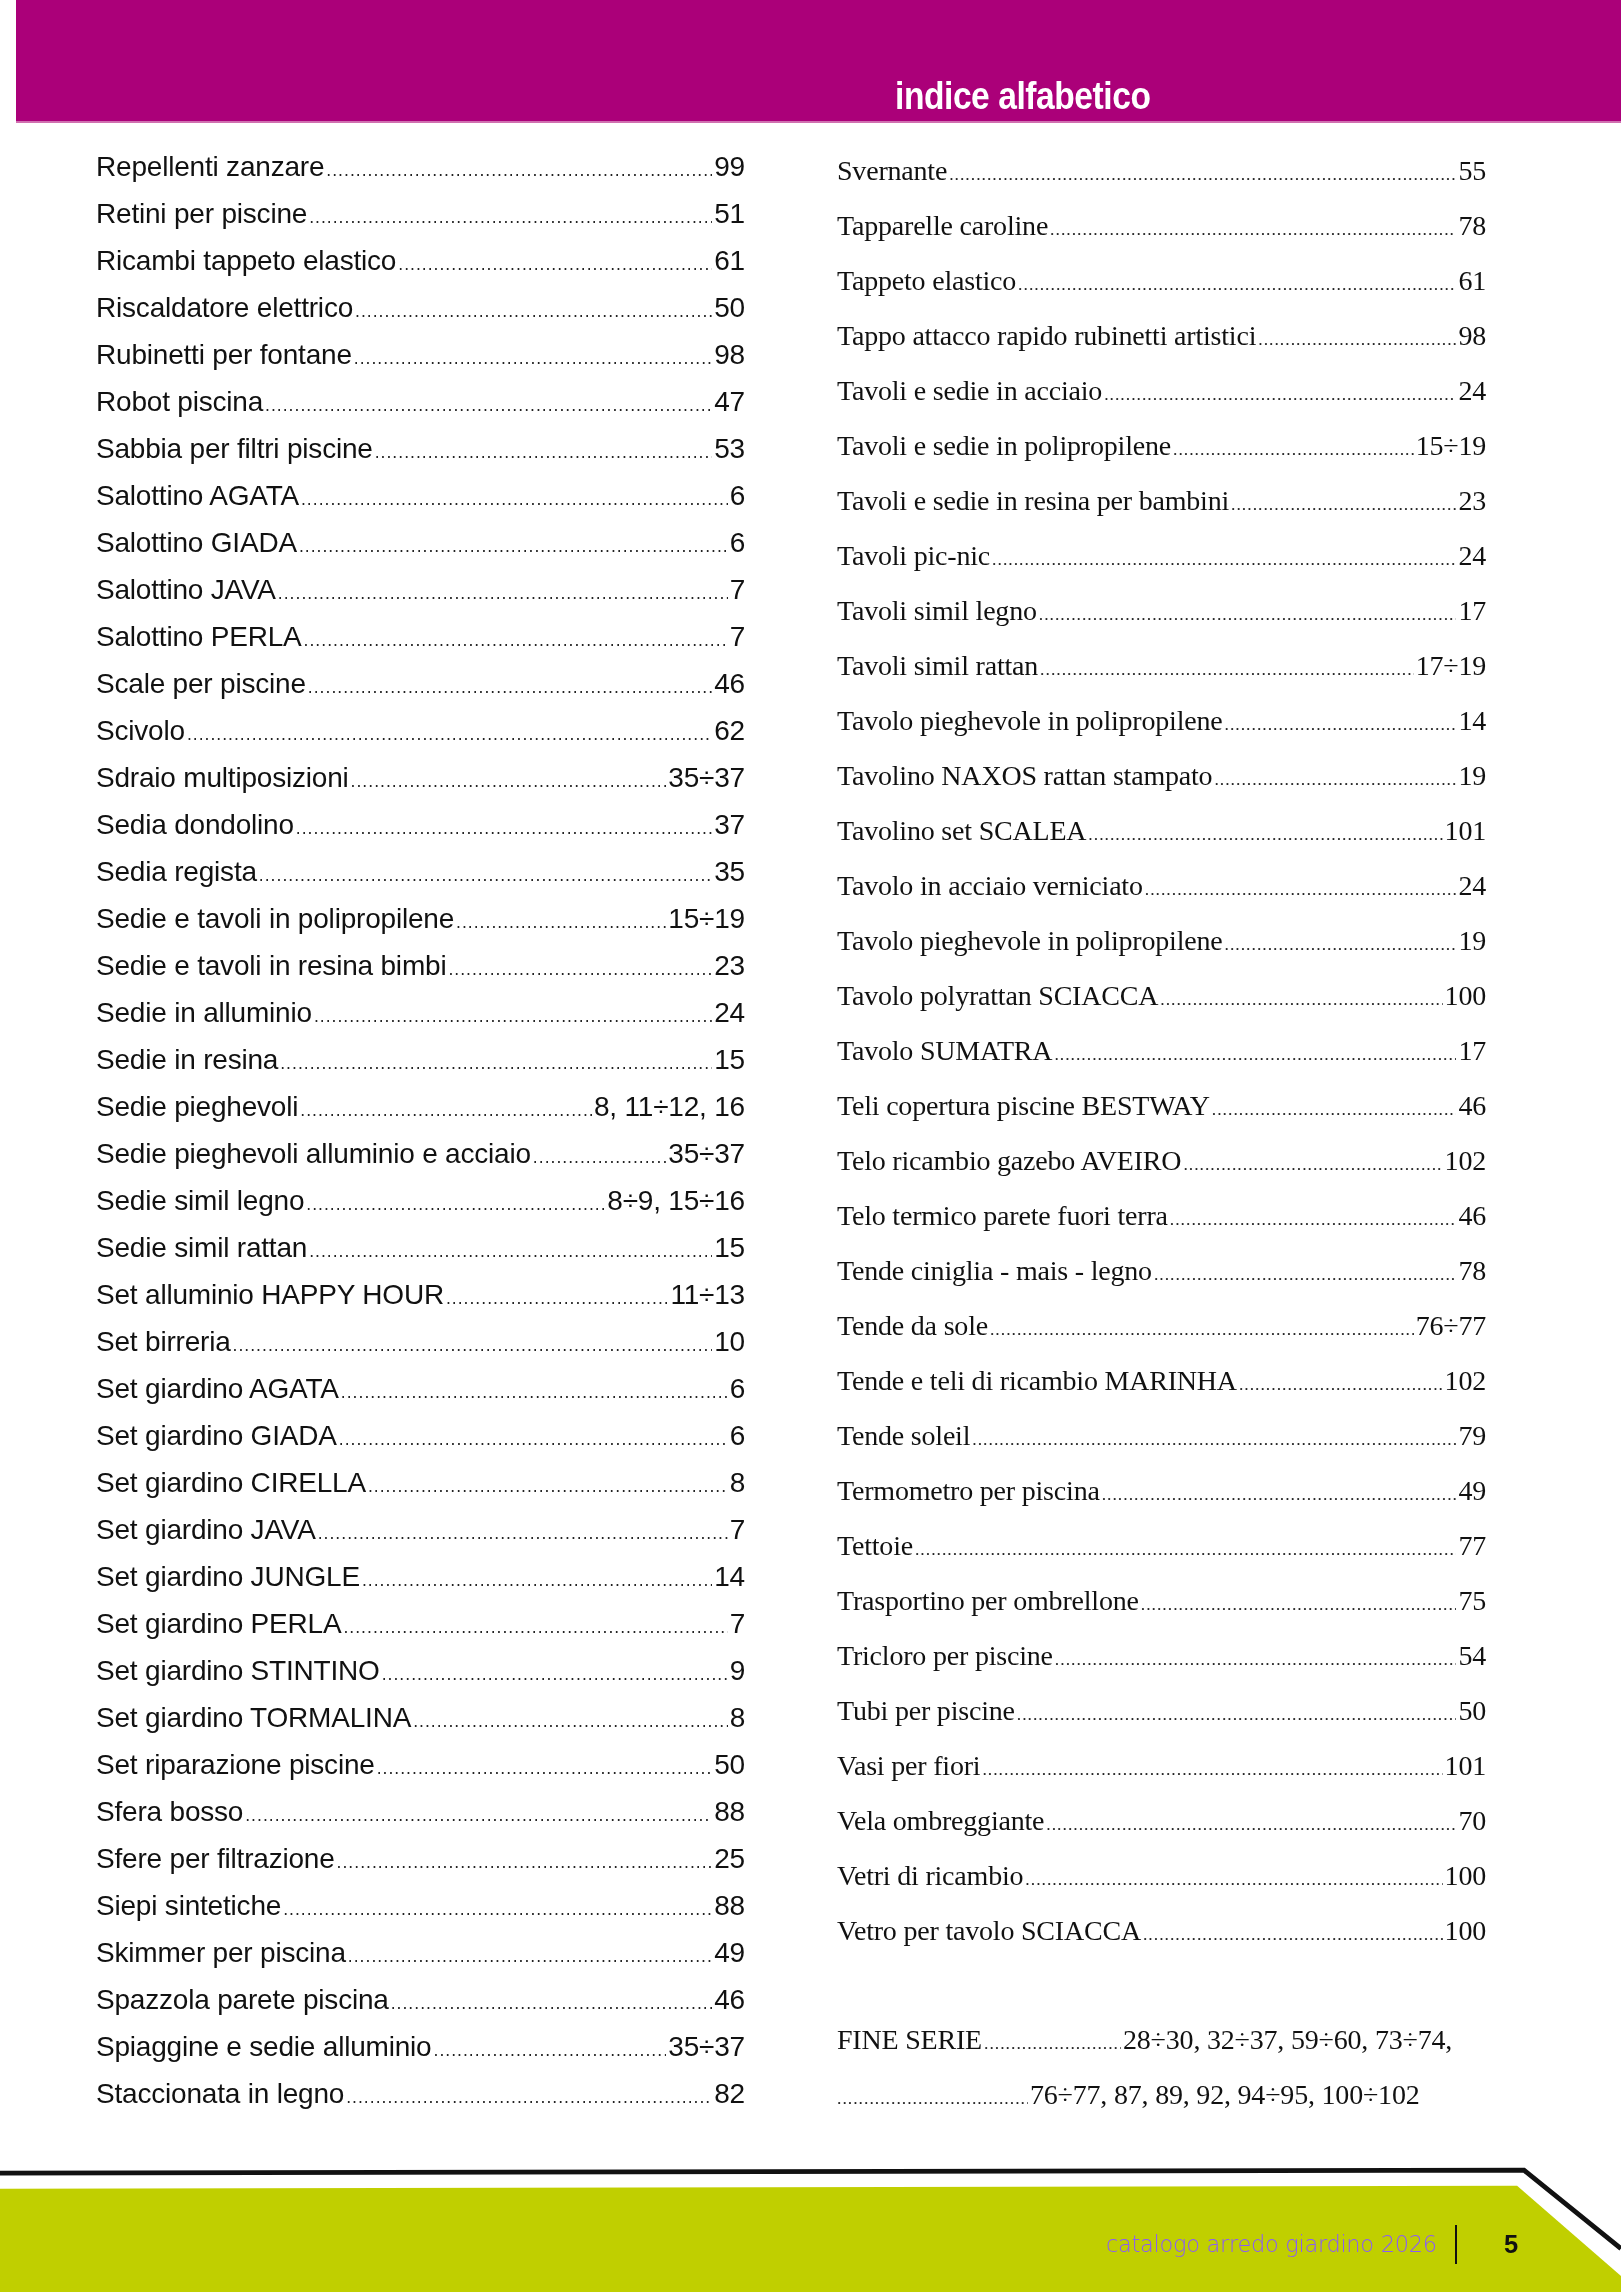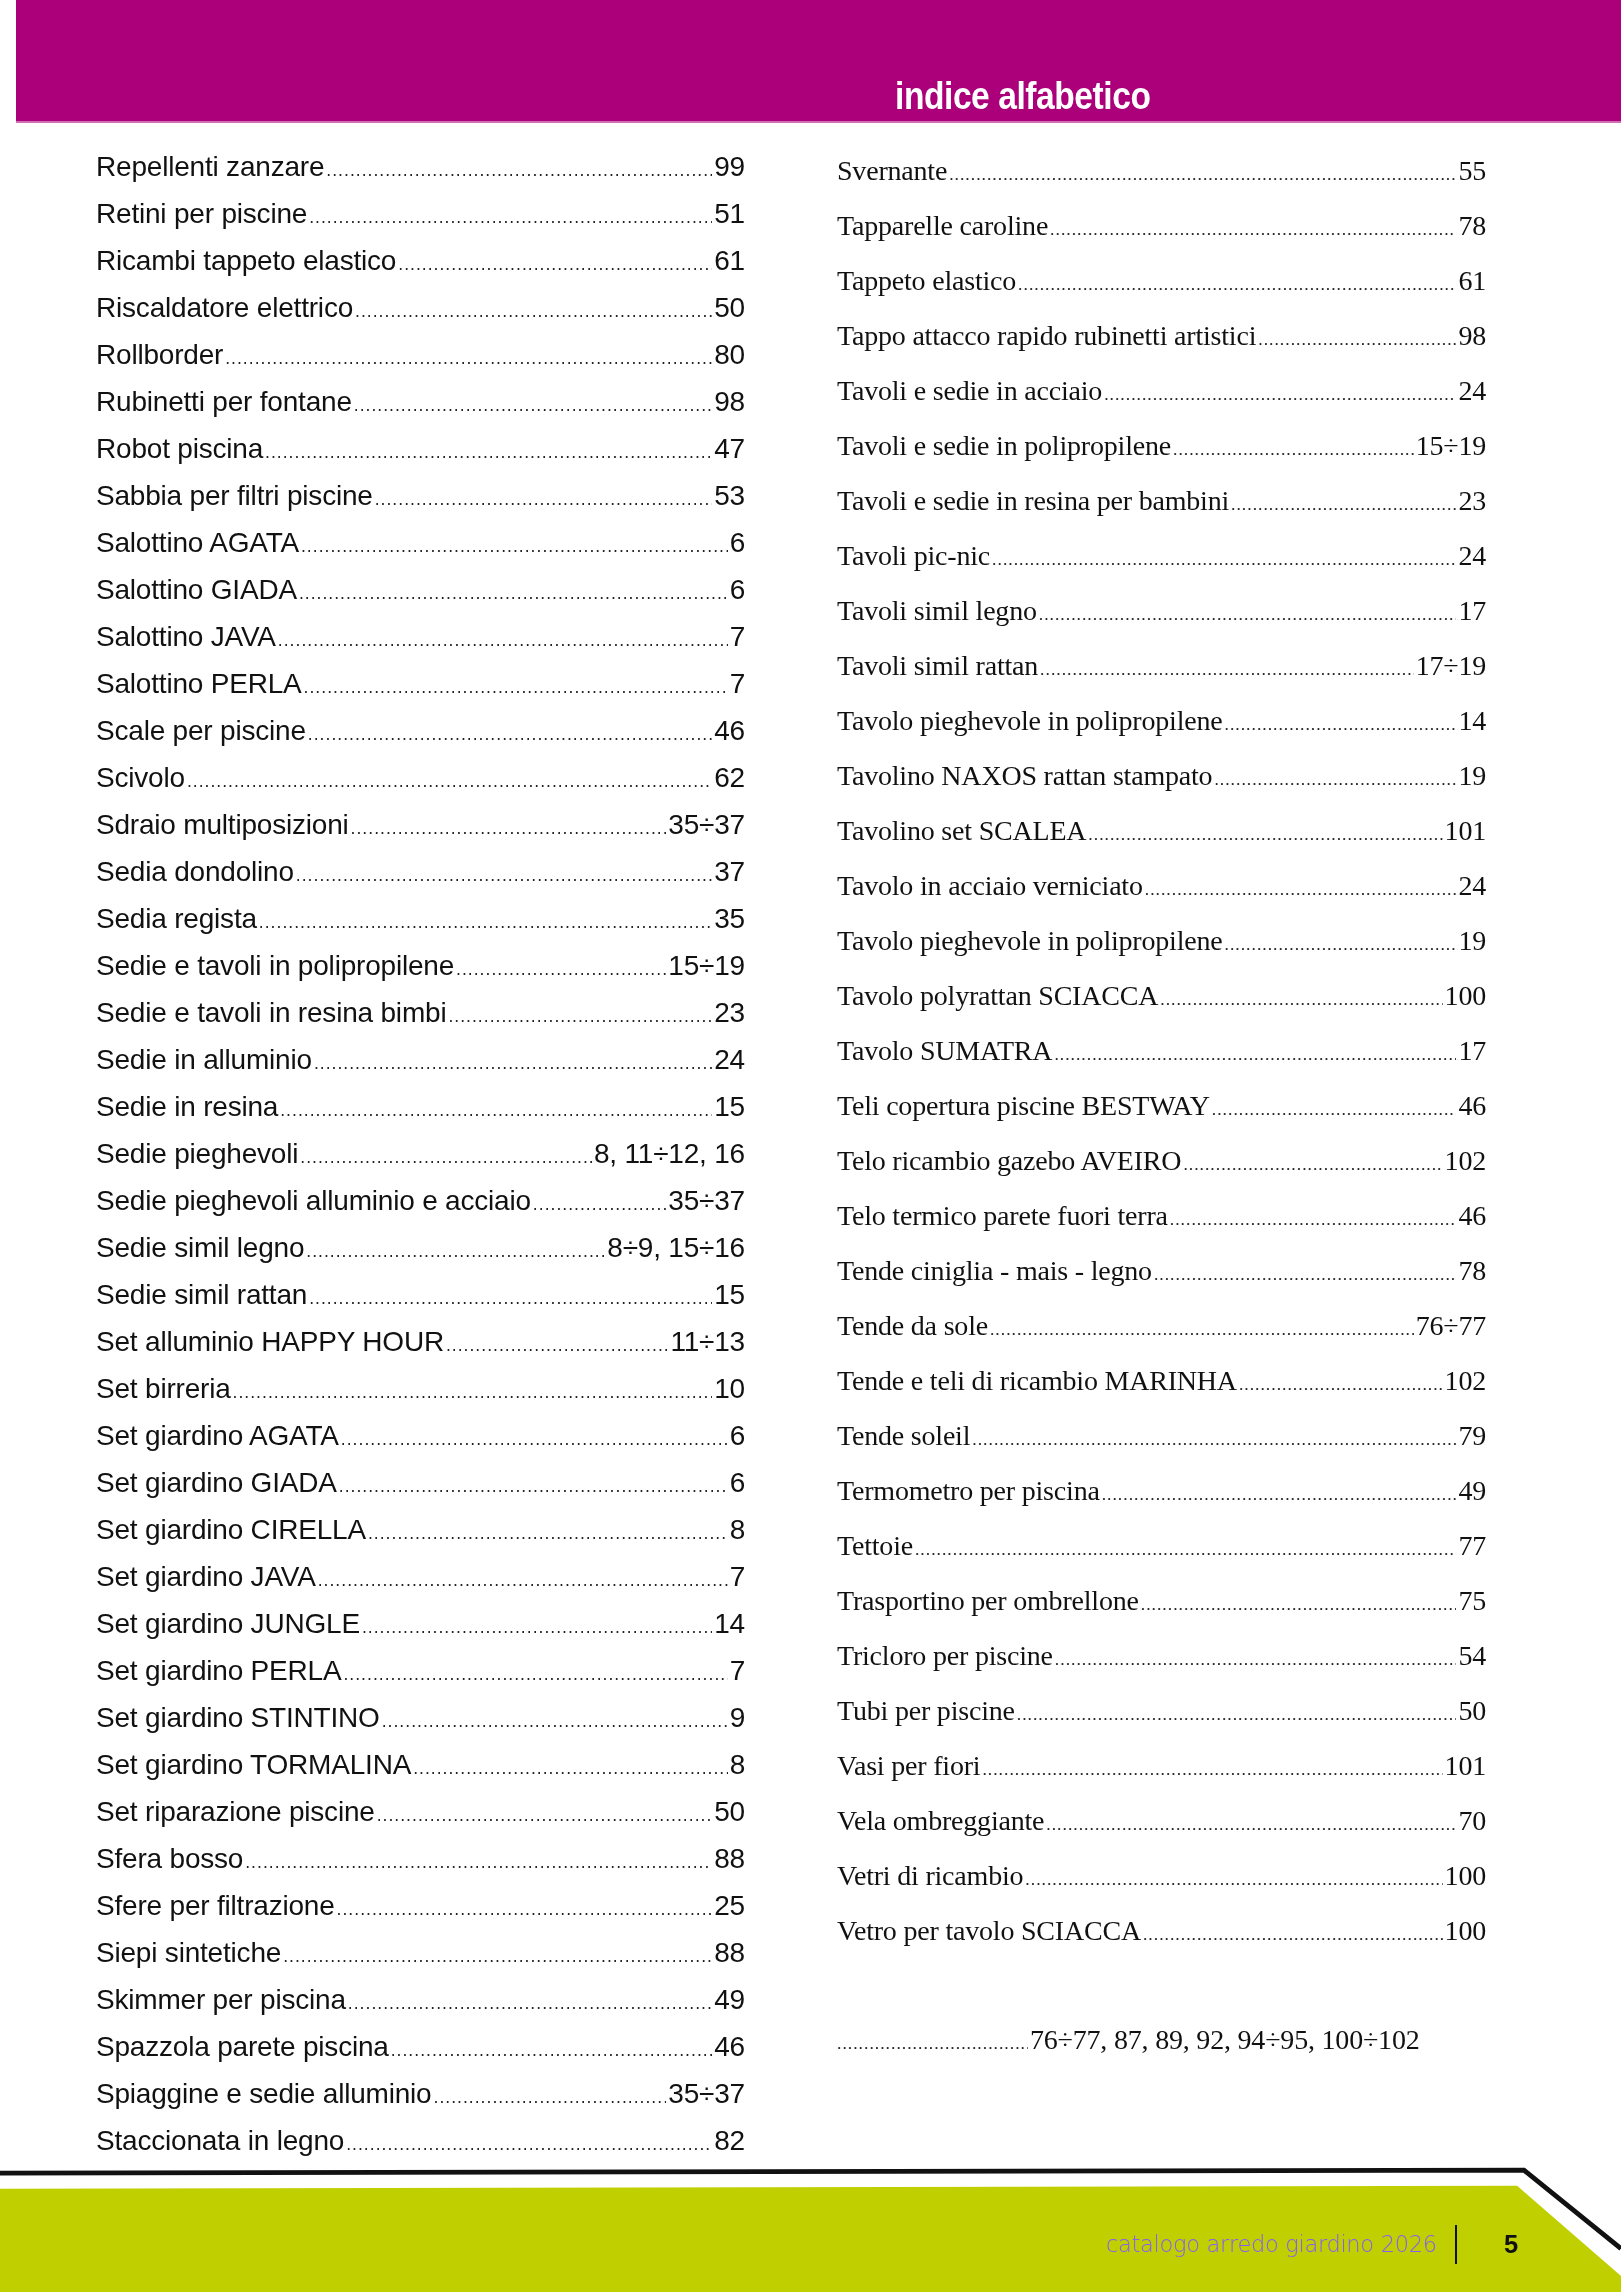--- a/index.html
+++ b/index.html
@@ -89,25 +89,20 @@
       <span class="label">Ricambi tappeto elastico</span>
       <span class="leader"></span>
       <span class="page">61</span>
     </div>
     <div class="entry">
       <span class="label">Riscaldatore elettrico</span>
       <span class="leader"></span>
       <span class="page">50</span>
     </div>
     <div class="entry">
-      <span class="label">Rollborder</span>
-      <span class="leader"></span>
-      <span class="page">80</span>
-    </div>
-    <div class="entry">
       <span class="label">Rubinetti per fontane</span>
       <span class="leader"></span>
       <span class="page">98</span>
     </div>
     <div class="entry">
       <span class="label">Robot piscina</span>
       <span class="leader"></span>
       <span class="page">47</span>
     </div>
     <div class="entry">
@@ -453,20 +448,25 @@
         <span class="leader"></span>
         <span class="page">100</span>
       </div>
       <div class="entry">
         <span class="label">Vetro per tavolo SCIACCA</span>
         <span class="leader"></span>
         <span class="page">100</span>
       </div>
     </div>
   <div class="fine-serie">
+    <div class="entry">
+      <span class="label">FINE SERIE</span>
+      <span class="leader short"></span>
+      <span class="page">28÷30, 32÷37, 59÷60, 73÷74,</span>
+    </div>
     <div class="entry">
       <span class="leader long"></span>
       <span class="page">76÷77, 87, 89, 92, 94÷95, 100÷102</span>
     </div>
   </div>
 </div>
 
 <svg class="footer-line" width="1621" height="2293" viewBox="0 0 1654 2339">
   <polygon points="0,2233 1548,2230 1654,2322 1654,2339 0,2339" fill="#c0cf00"></polygon>
   <polyline points="0,2217 1555,2214 1654,2294" fill="none" stroke="#111111" stroke-width="5"></polyline>

